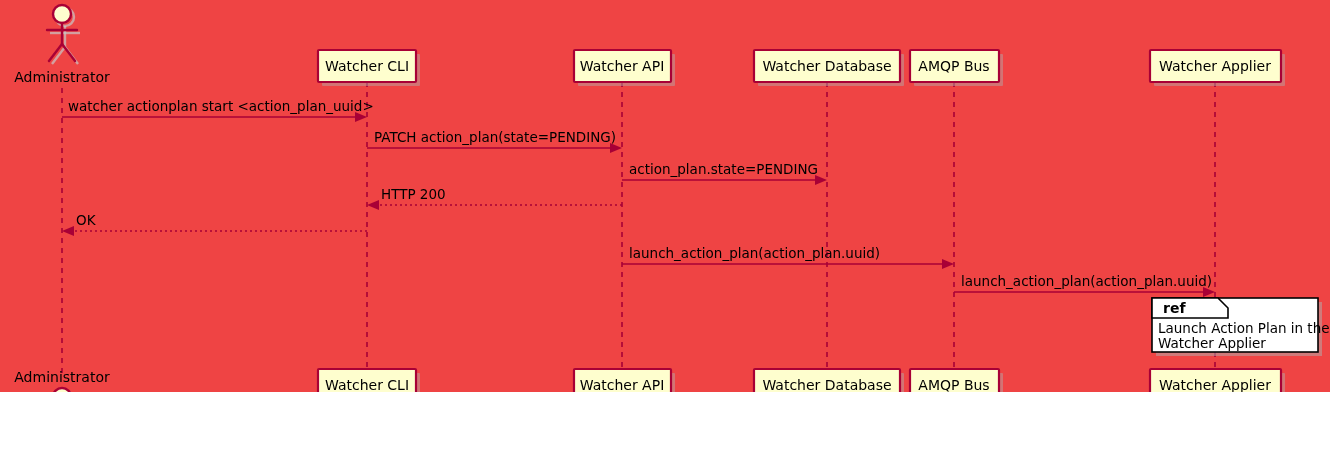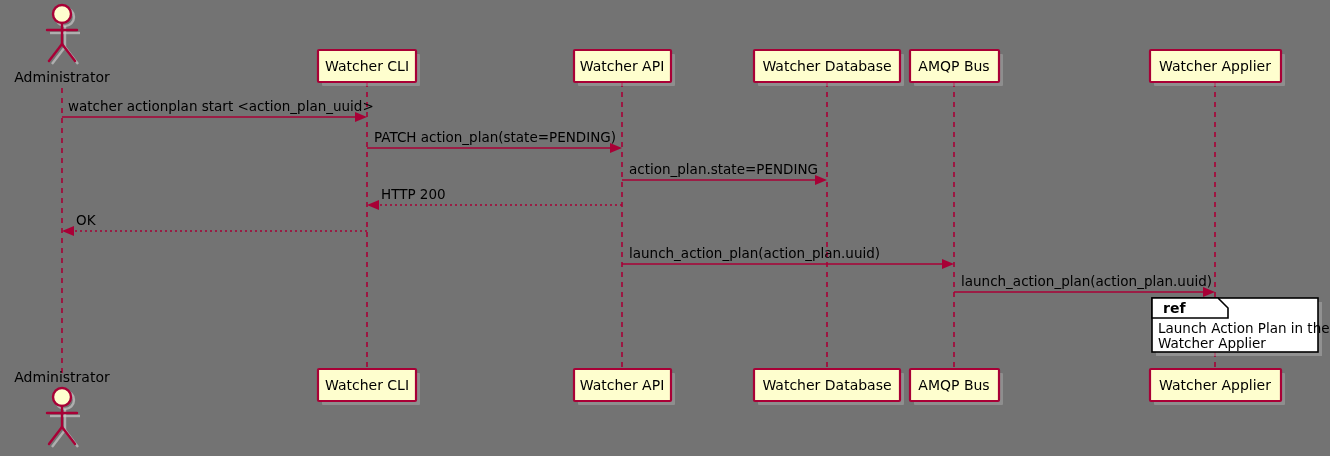--- a/index.html
+++ b/index.html
@@ -6,22 +6,22 @@
     margin: 0;
     padding: 0;
     background: #ffffff;
   }
   body {
     font-family: "DejaVu Sans", sans-serif;
   }
   #diagram {
     position: relative;
     width: 1330px;
-    height: 456px;
-    background: #737373;
+    height: 392px;
+    background: #ef4444;
     overflow: hidden;
   }
   svg.layer {
     position: absolute;
     top: 0;
     left: 0;
     width: 1330px;
     height: 456px;
   }
   .lifeline {

